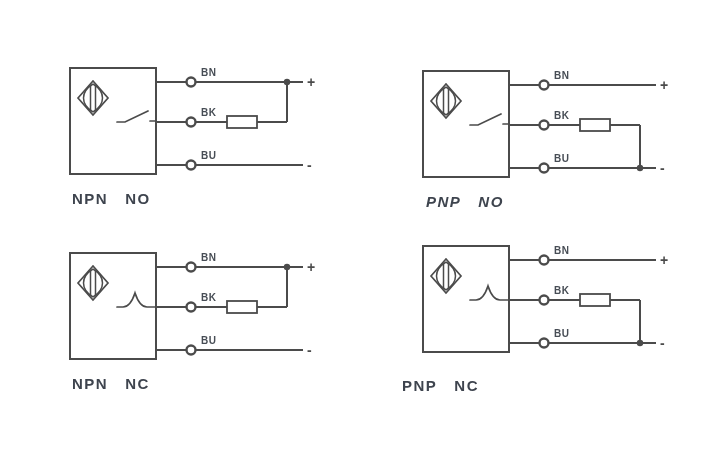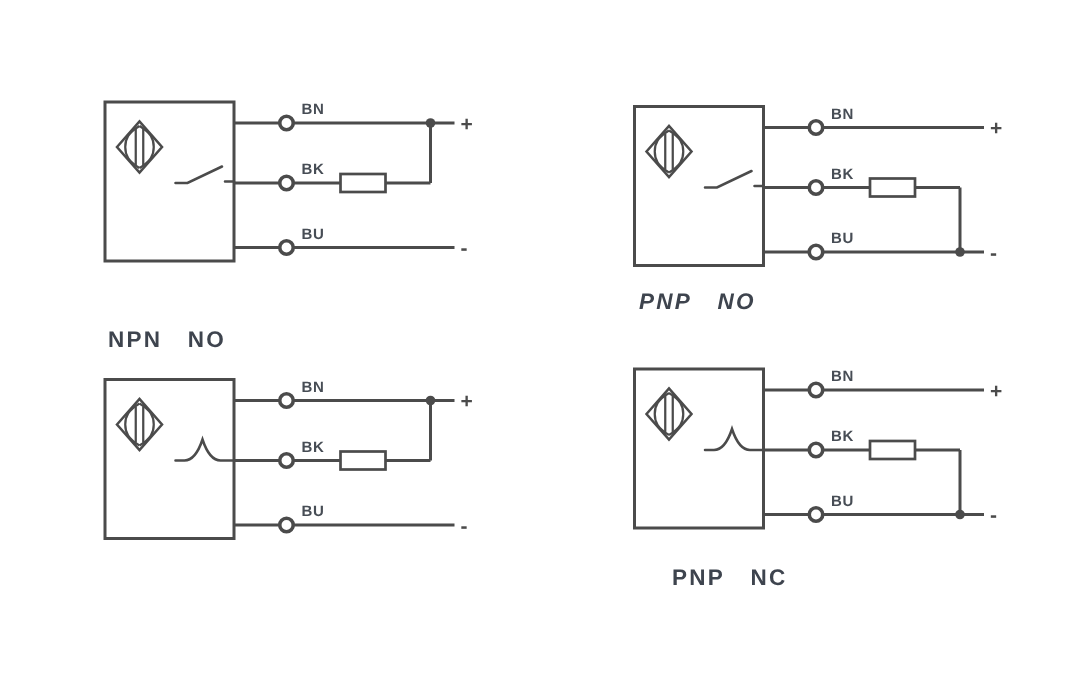--- a/index.html
+++ b/index.html
@@ -162,22 +162,25 @@
           <circle cx="121" cy="97" r="4.5" fill="#ffffff" stroke="#4b4b4b" stroke-width="2.4"></circle>
           <text x="131" y="91" fill="#474d55" font-size="10" font-family="&quot;Liberation Sans&quot;,sans-serif" font-weight="bold" letter-spacing="0.5">BU</text>
           <line x1="125.5" y1="97" x2="233" y2="97" stroke="#4b4b4b" stroke-width="2"></line>
           <text x="237" y="97" fill="#4b4b4b" font-size="14" font-family="&quot;Liberation Sans&quot;,sans-serif" font-weight="bold" dominant-baseline="central">-</text>
         </g>
         <line x1="217" y1="54" x2="217" y2="97" stroke="#4b4b4b" stroke-width="2"></line>
         <circle cx="217" cy="97" r="3.2" fill="#4b4b4b"></circle>
       </g>
     </svg>
 
-  <div class="quad-label" style="left:72px;top:190px;margin-top:28px;">
+  <div class="quad-label" style="left:72px;top:190px;">
     <span class="part1">NPN</span><span class="part2">NO</span>
   </div>
   <div class="quad-label" style="left:426px;top:193px;font-style:italic;">
     <span class="part1">PNP</span><span class="part2">NO</span>
   </div>
-  <div class="quad-label" style="left:448px;top:377px;text-align:center;">
+  <div class="quad-label" style="left:72px;top:375px;">
+    <span class="part1">NPN</span><span class="part2">NC</span>
+  </div>
+  <div class="quad-label" style="left:402px;top:377px;text-align:center;">
     <span class="part1">PNP</span><span class="part2">NC</span>
   </div>
 </div>
 
 </body></html>

